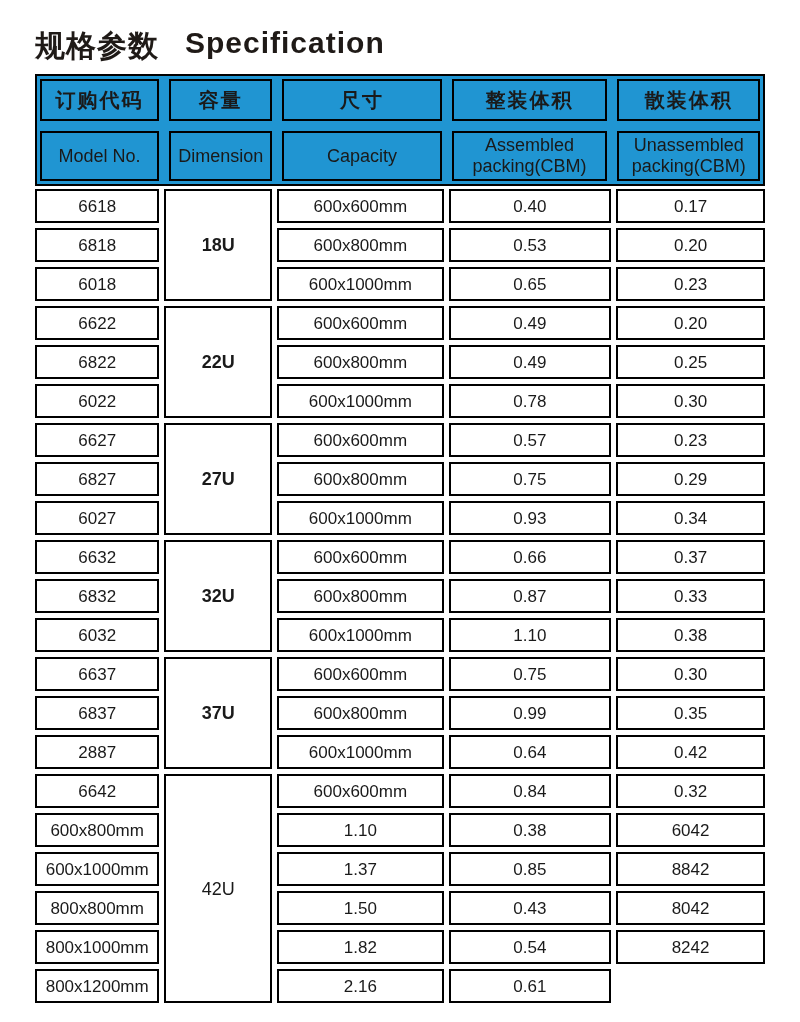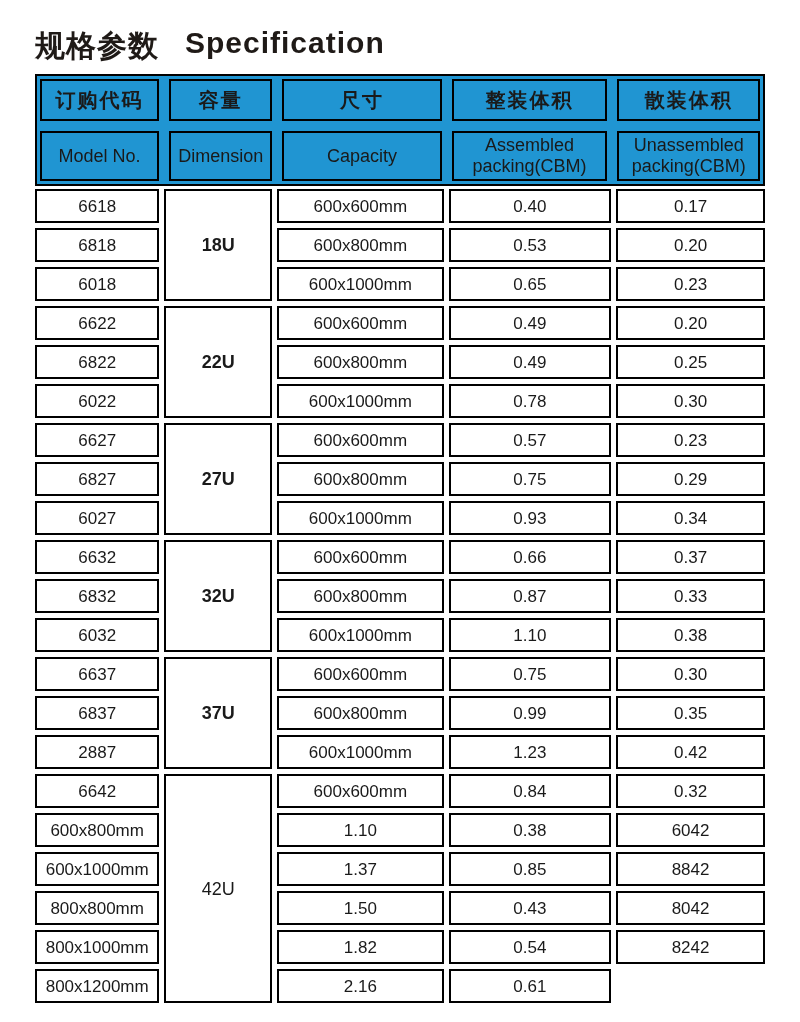--- a/index.html
+++ b/index.html
@@ -182,21 +182,21 @@
       <div class="td">0.75</div>
       <div class="td">0.30</div>
 
       <div class="td">6837</div>
       <div class="td">600x800mm</div>
       <div class="td">0.99</div>
       <div class="td">0.35</div>
 
       <div class="td">2887</div>
       <div class="td">600x1000mm</div>
-      <div class="td">1.23</div>
+      <div class="td">0.64</div>
       <div class="td">0.42</div>
 
       <div class="td">6642</div>
       <div class="td capacity span6">42U</div>
       <div class="td">600x600mm</div>
       <div class="td">0.84</div>
       <div class="td">0.32</div>
 
       <div class="td">600x800mm</div>
       <div class="td">1.10</div>

